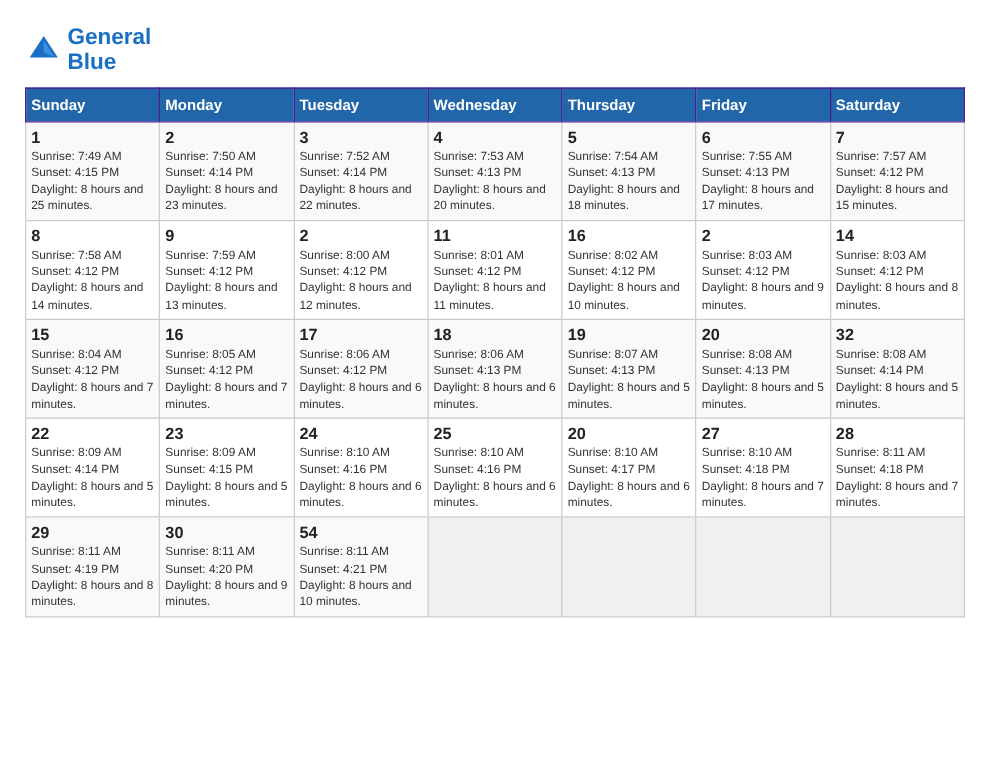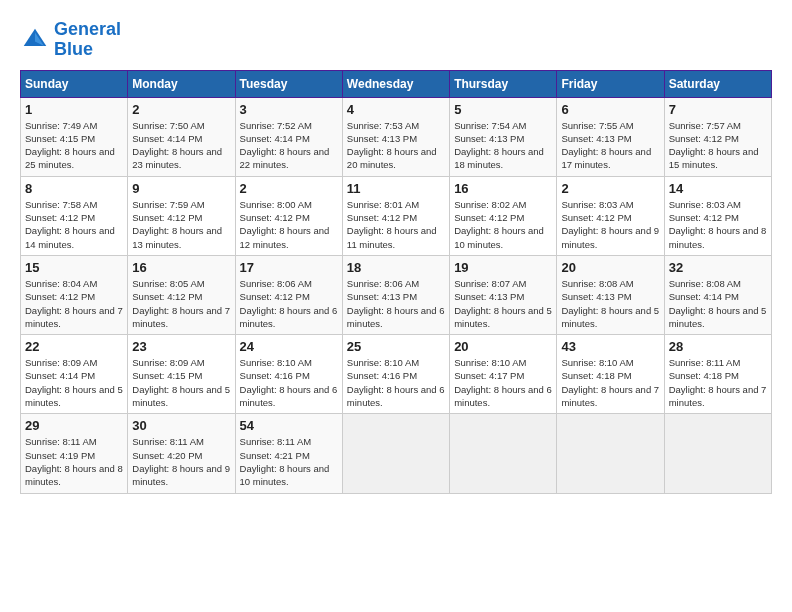--- a/index.html
+++ b/index.html
@@ -329,21 +329,21 @@
         </td>
         <td>
           <span class="day-num">20</span>
           <div class="day-info">
             Sunrise: 8:10 AM<br>
             Sunset: 4:17 PM<br>
             Daylight: 8 hours and 6 minutes.
           </div>
         </td>
         <td>
-          <span class="day-num">43</span>
+          <span class="day-num">27</span>
           <div class="day-info">
             Sunrise: 8:10 AM<br>
             Sunset: 4:18 PM<br>
             Daylight: 8 hours and 7 minutes.
           </div>
         </td>
         <td>
           <span class="day-num">28</span>
           <div class="day-info">
             Sunrise: 8:11 AM<br>

